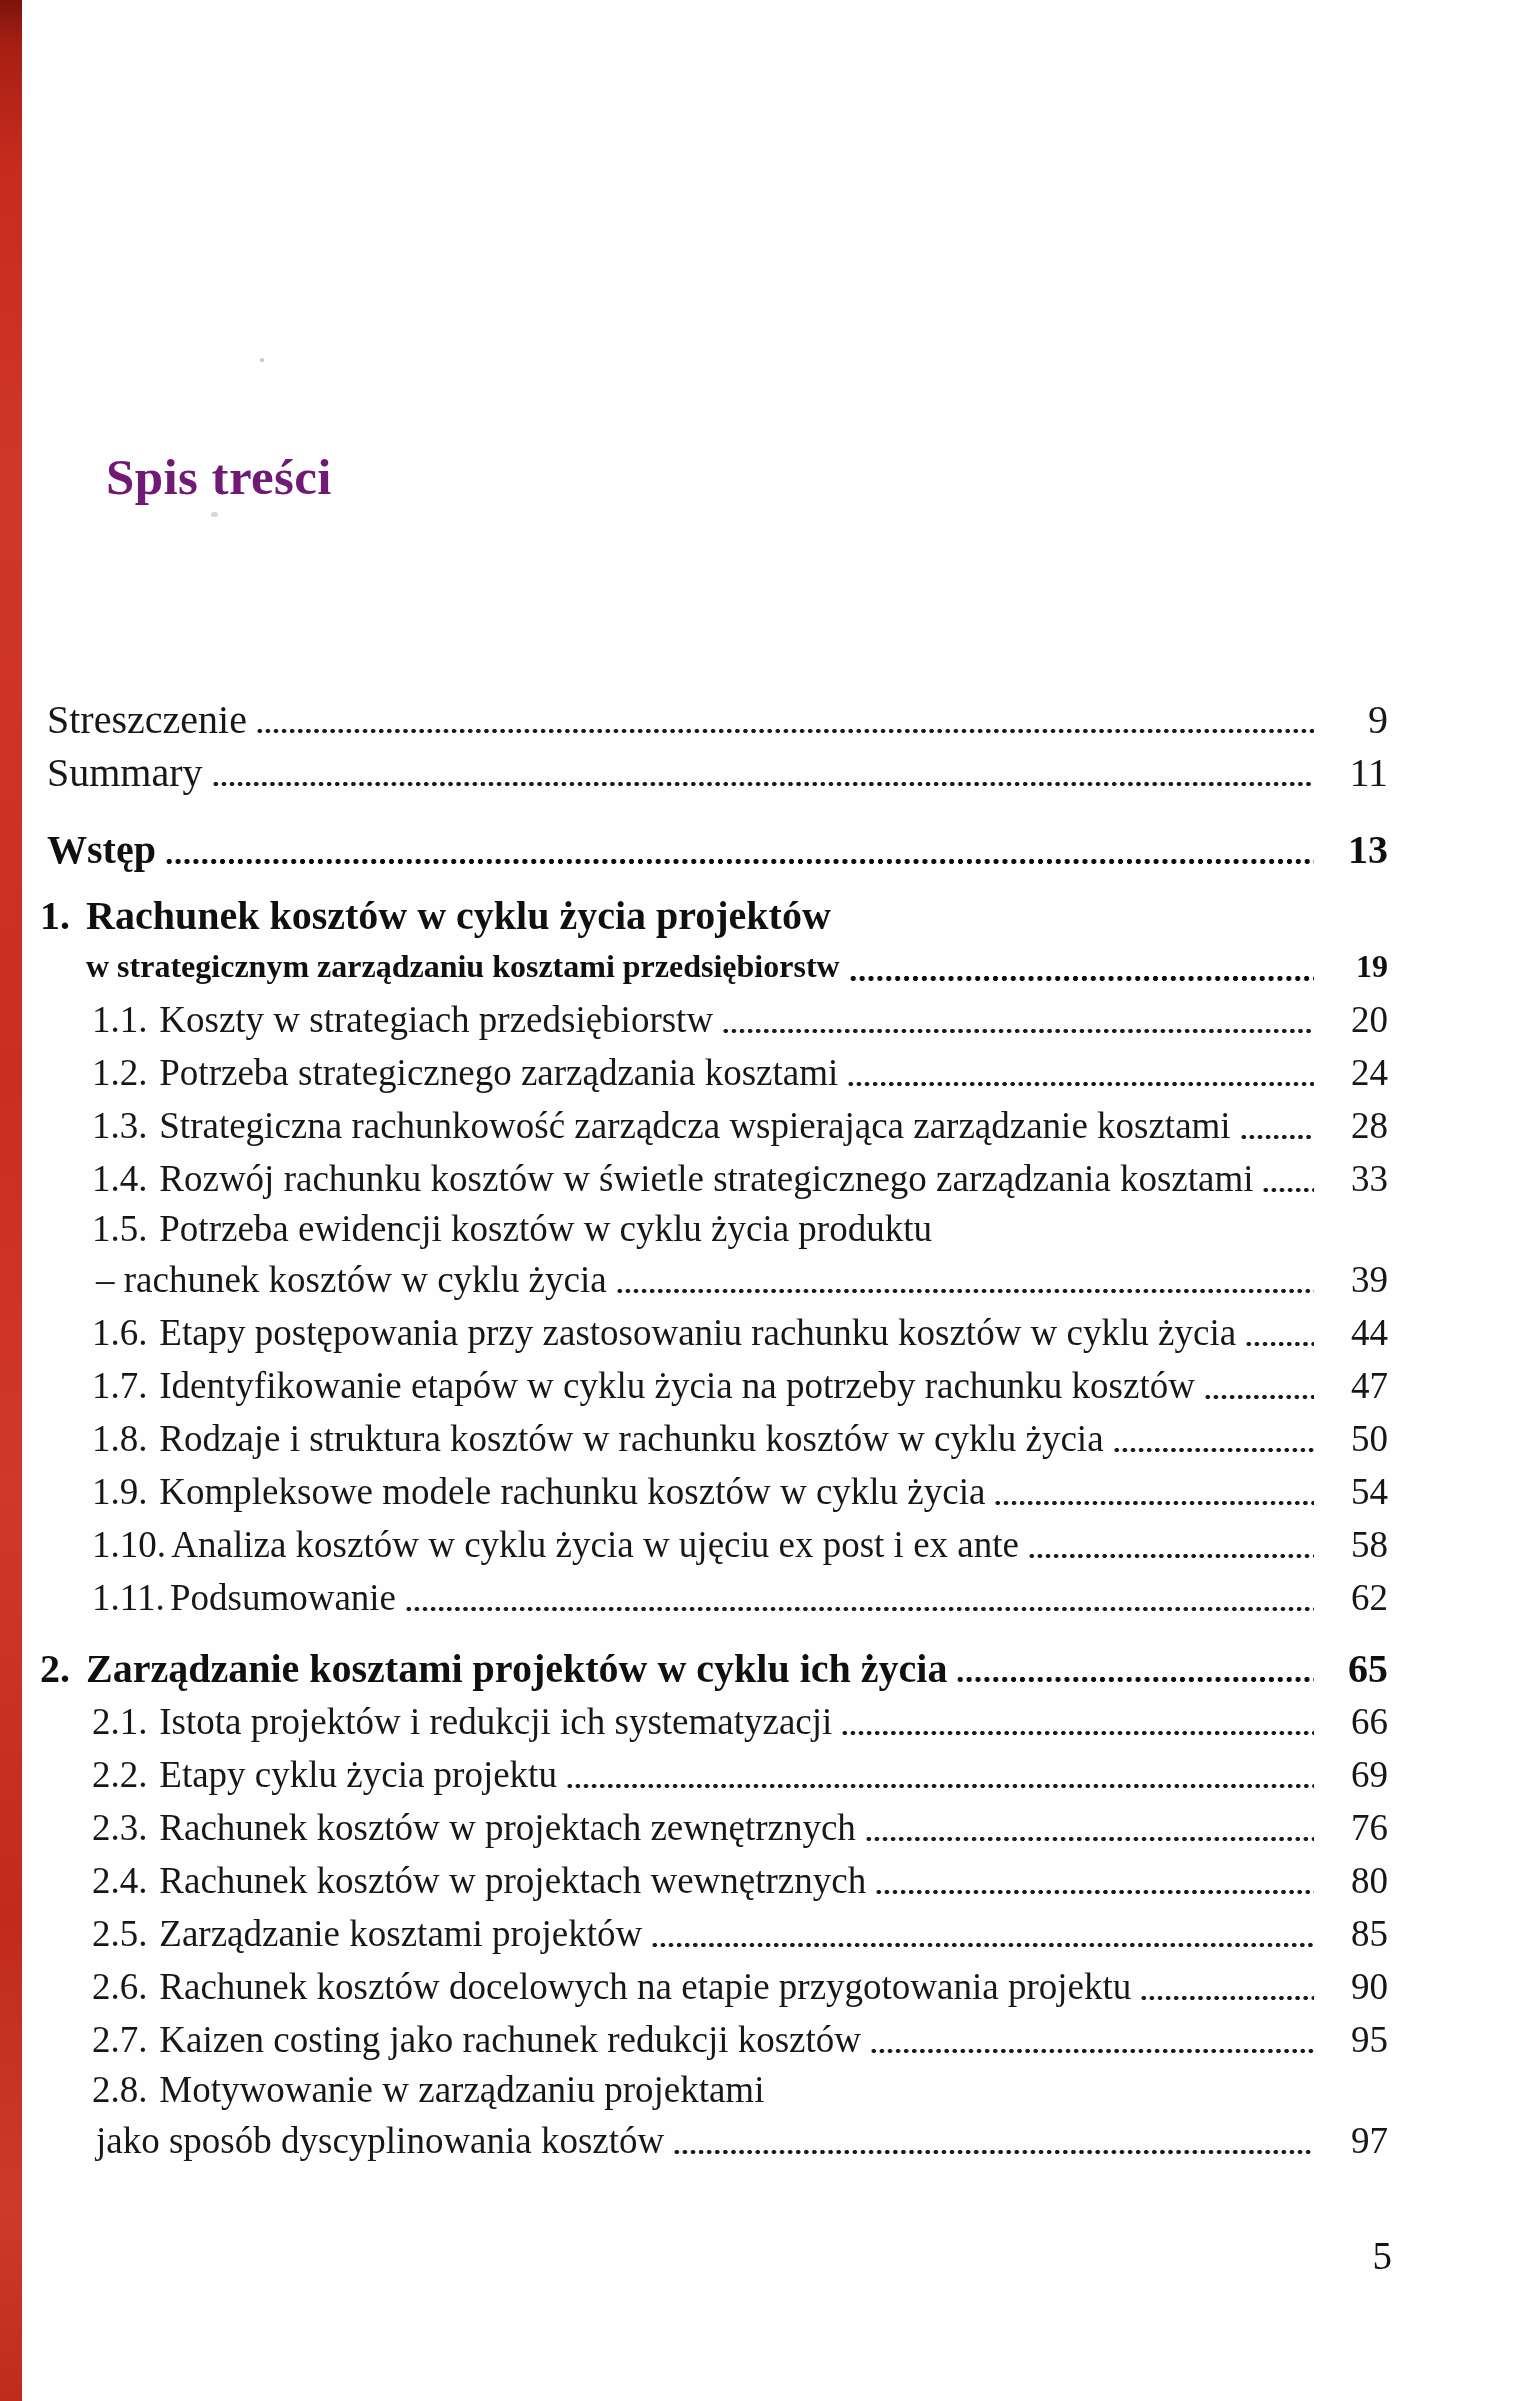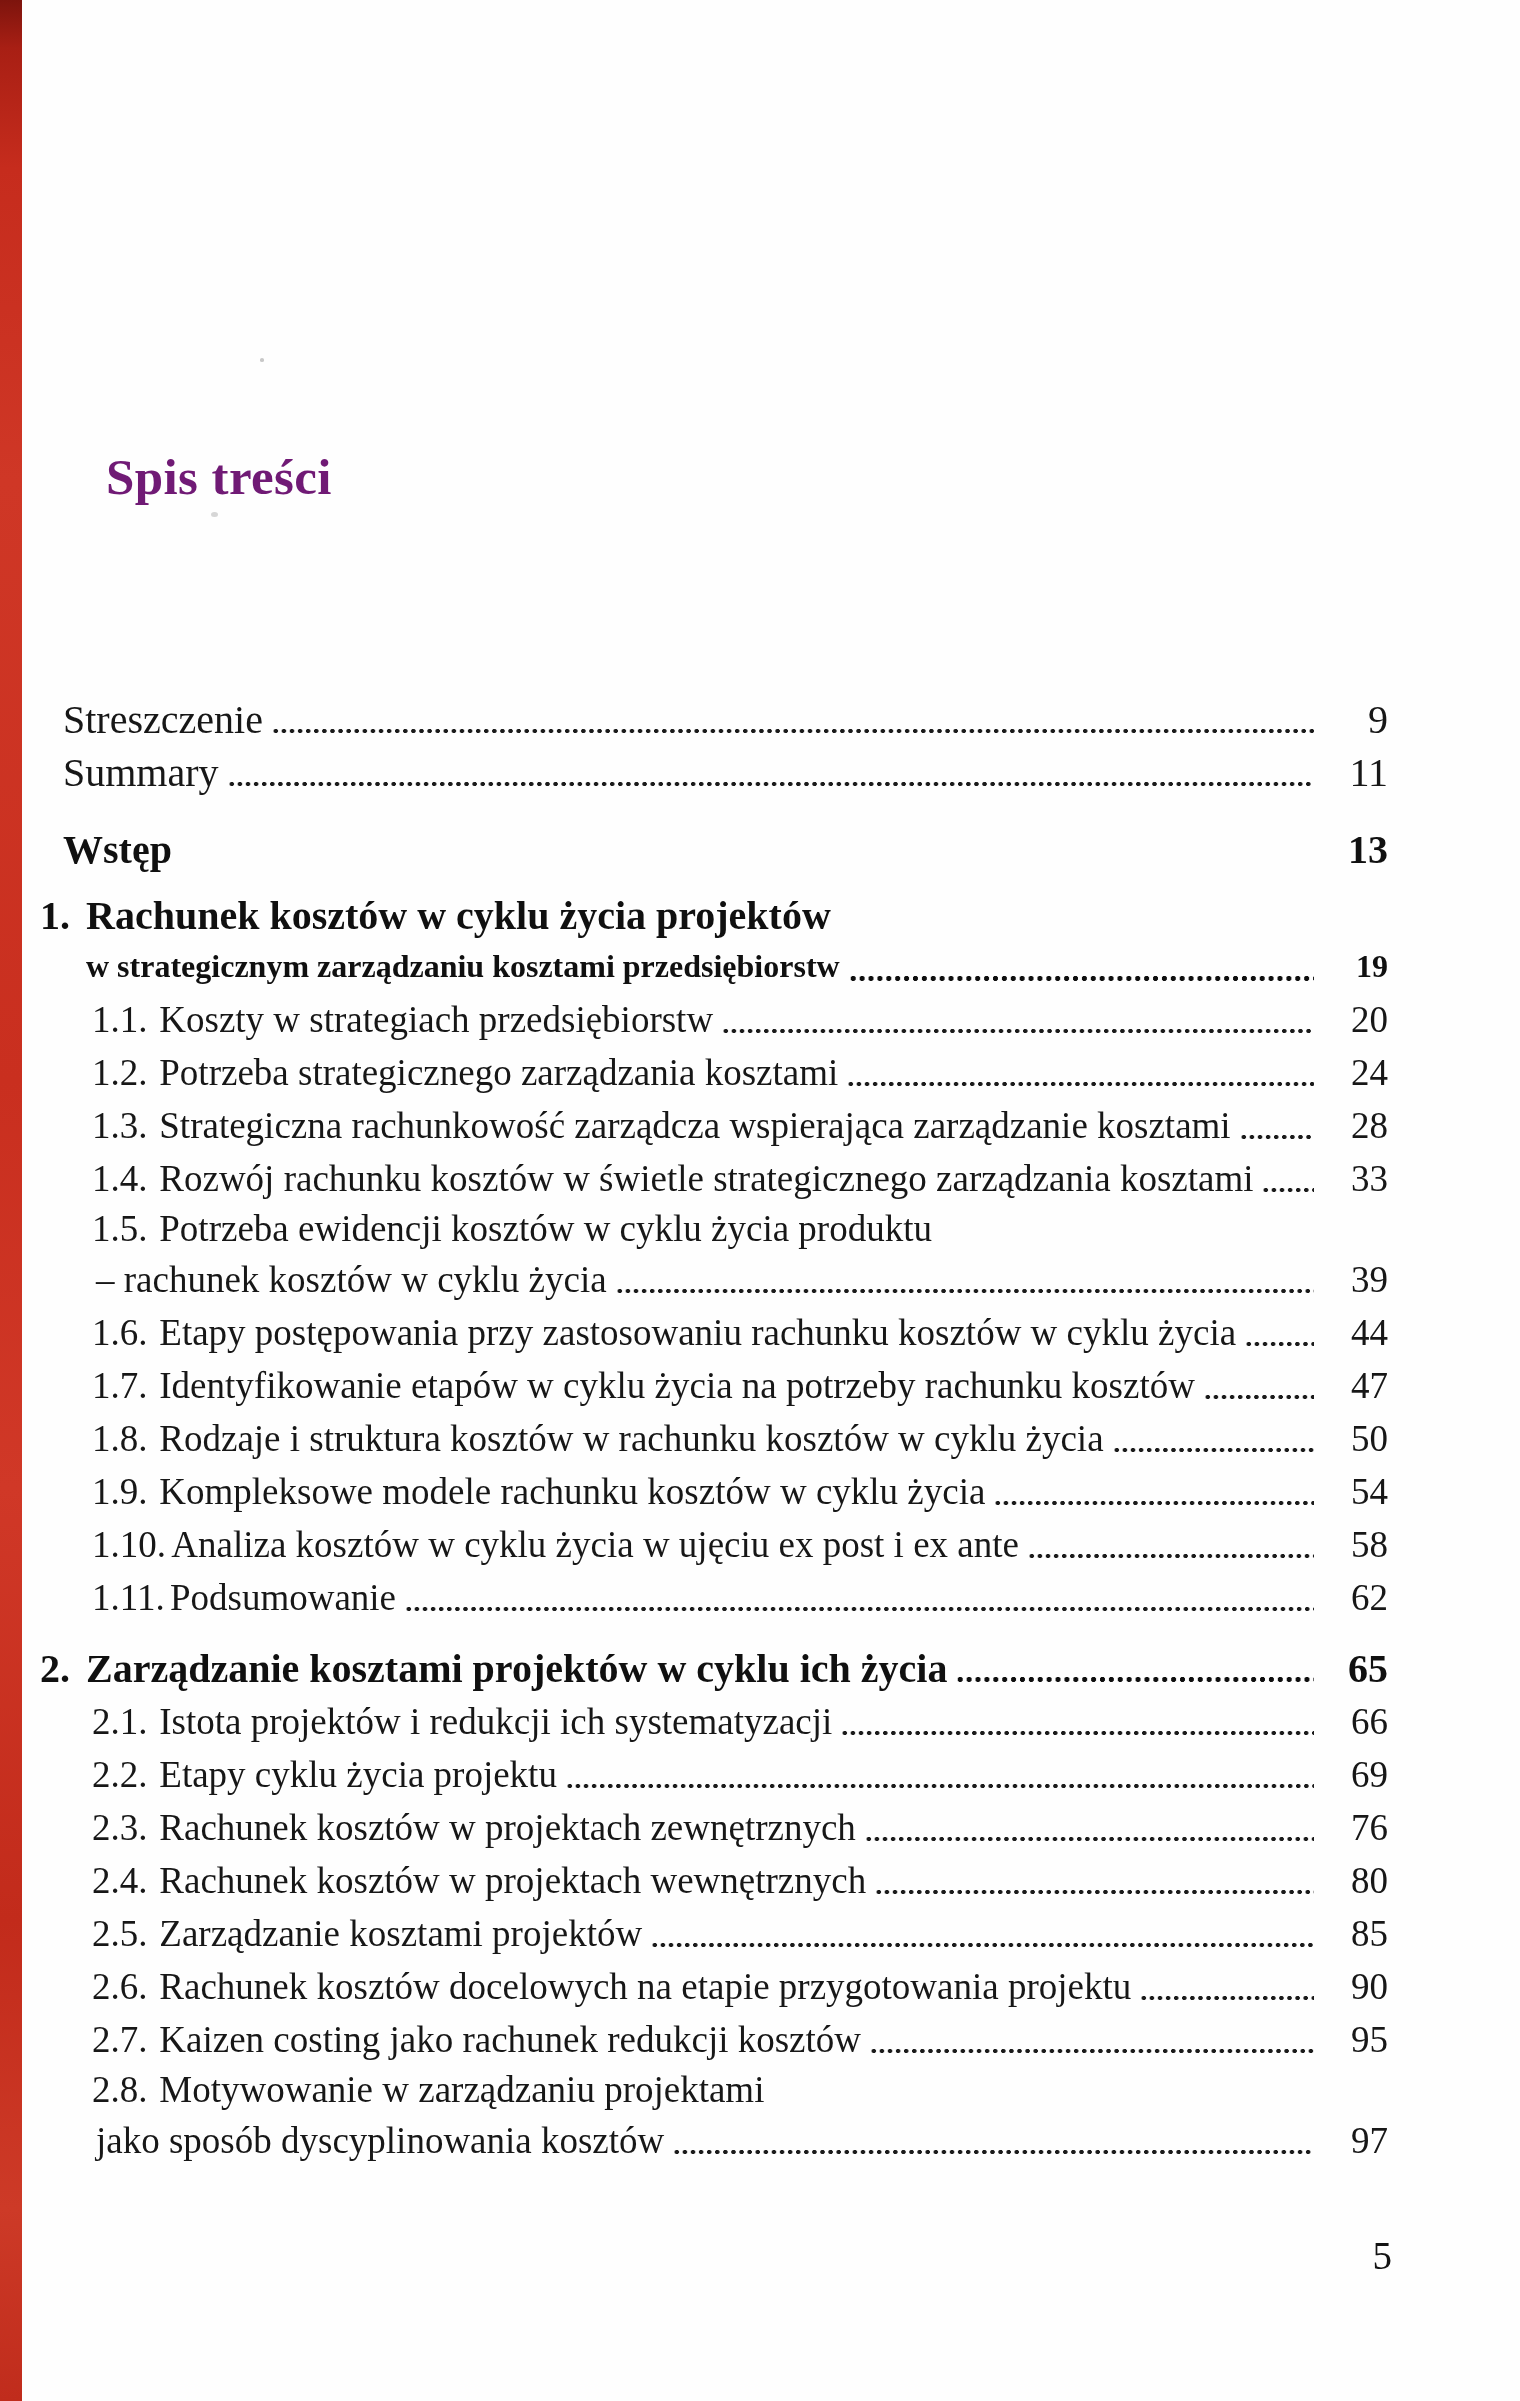--- a/index.html
+++ b/index.html
@@ -17,29 +17,29 @@
   .title{
     position:absolute;left:106px;top:414px;
     font-size:51px;font-weight:700;letter-spacing:0.4px;color:#701a75;
   }
   .toc{position:absolute;left:0;right:0;top:693px;}
   .row{
     display:flex;height:53px;line-height:53px;
     font-size:37px;padding-right:132px;white-space:nowrap;
   }
   .half{height:48px;line-height:48px;}
-  .f{padding-left:47px;font-size:40px;margin-left:16px;}
+  .f{padding-left:47px;font-size:40px;}
   .ch{padding-left:40px;font-size:40px;}
   .ch .n{display:inline-block;min-width:46px;}
   .ch2{padding-left:86px;font-size:32px;}
   .sub{padding-left:92px;}
   .sub .n{display:inline-block;min-width:62px;padding-right:5.3px;}
   .cont{padding-left:96px;}
   .b{font-weight:700;color:#101010;}
-  .mtA{margin-top:24px;align-items:center;}
+  .mtA{margin-top:24px;}
   .mtB{margin-top:16px;}
   .mtC{margin-top:17.7px;}
   .d{
     flex:1;margin-left:7px;
     background-image:radial-gradient(circle at 4px 2.2px,#1a1a1a 1.9px,rgba(0,0,0,0) 2.6px);
     background-size:8.1px 4.4px;background-repeat:repeat-x;
     background-position:left 1.8px bottom 12.4px;
   }
   .b .d{
     background-image:radial-gradient(circle at 4.4px 2.4px,#0e0e0e 2.2px,rgba(0,0,0,0) 2.9px);

